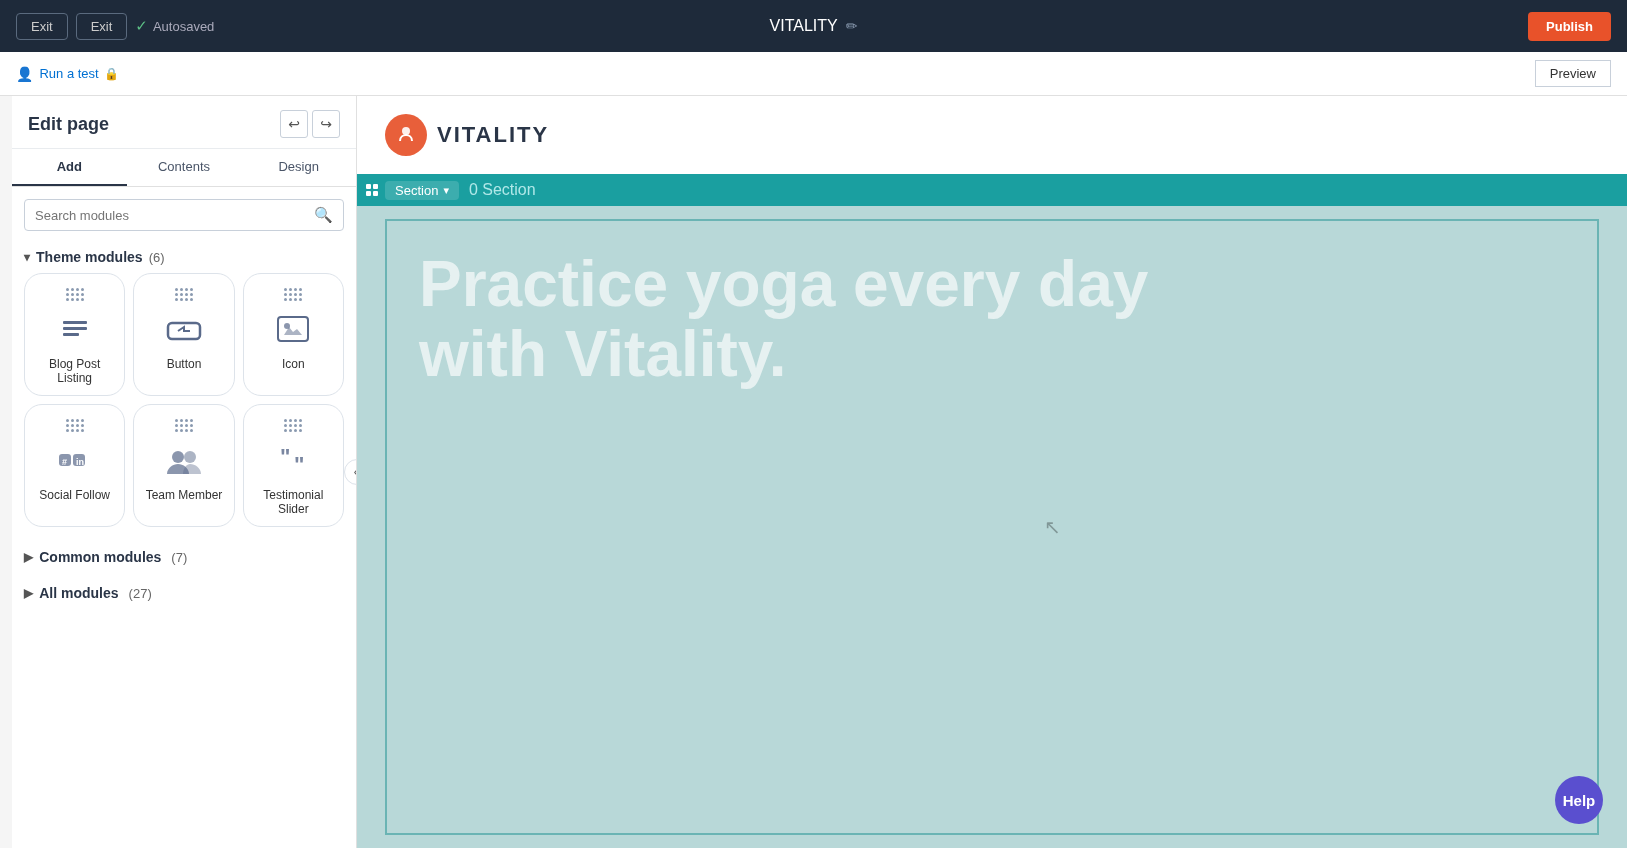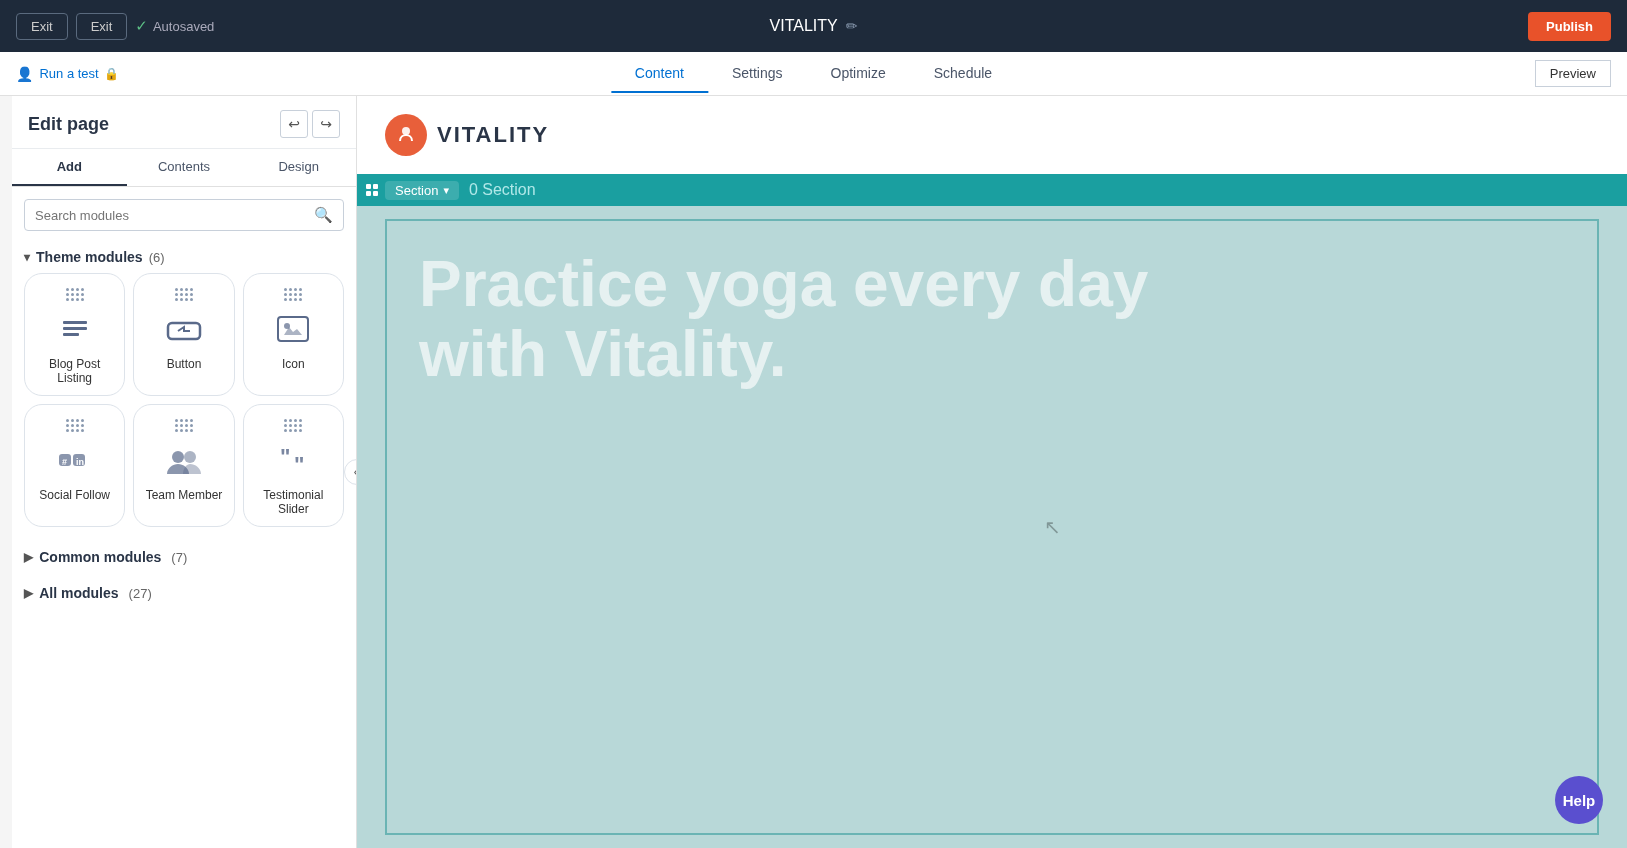--- a/index.html
+++ b/index.html
@@ -392,26 +392,20 @@
     <button class="btn-publish">Publish</button>
   </div>
 </div>
 
 <div class="secondbar">
   <div class="run-test">
     <span class="run-test-icon">👤</span>
     <span>Run a test</span>
     <span class="lock-icon">🔒</span>
   </div>
-  <nav class="nav-tabs">
-    <a class="nav-tab active">Content</a>
-    <a class="nav-tab">Settings</a>
-    <a class="nav-tab">Optimize</a>
-    <a class="nav-tab">Schedule</a>
-  </nav>
   <button class="btn-preview" style="margin-left:auto;">Preview</button>
 </div>
 
 <div class="main-layout">
 
   <div class="sidebar" style="position:relative;margin-left:12px;">
 
     <button class="collapse-btn">«</button>
 
     <div class="sidebar-header">

